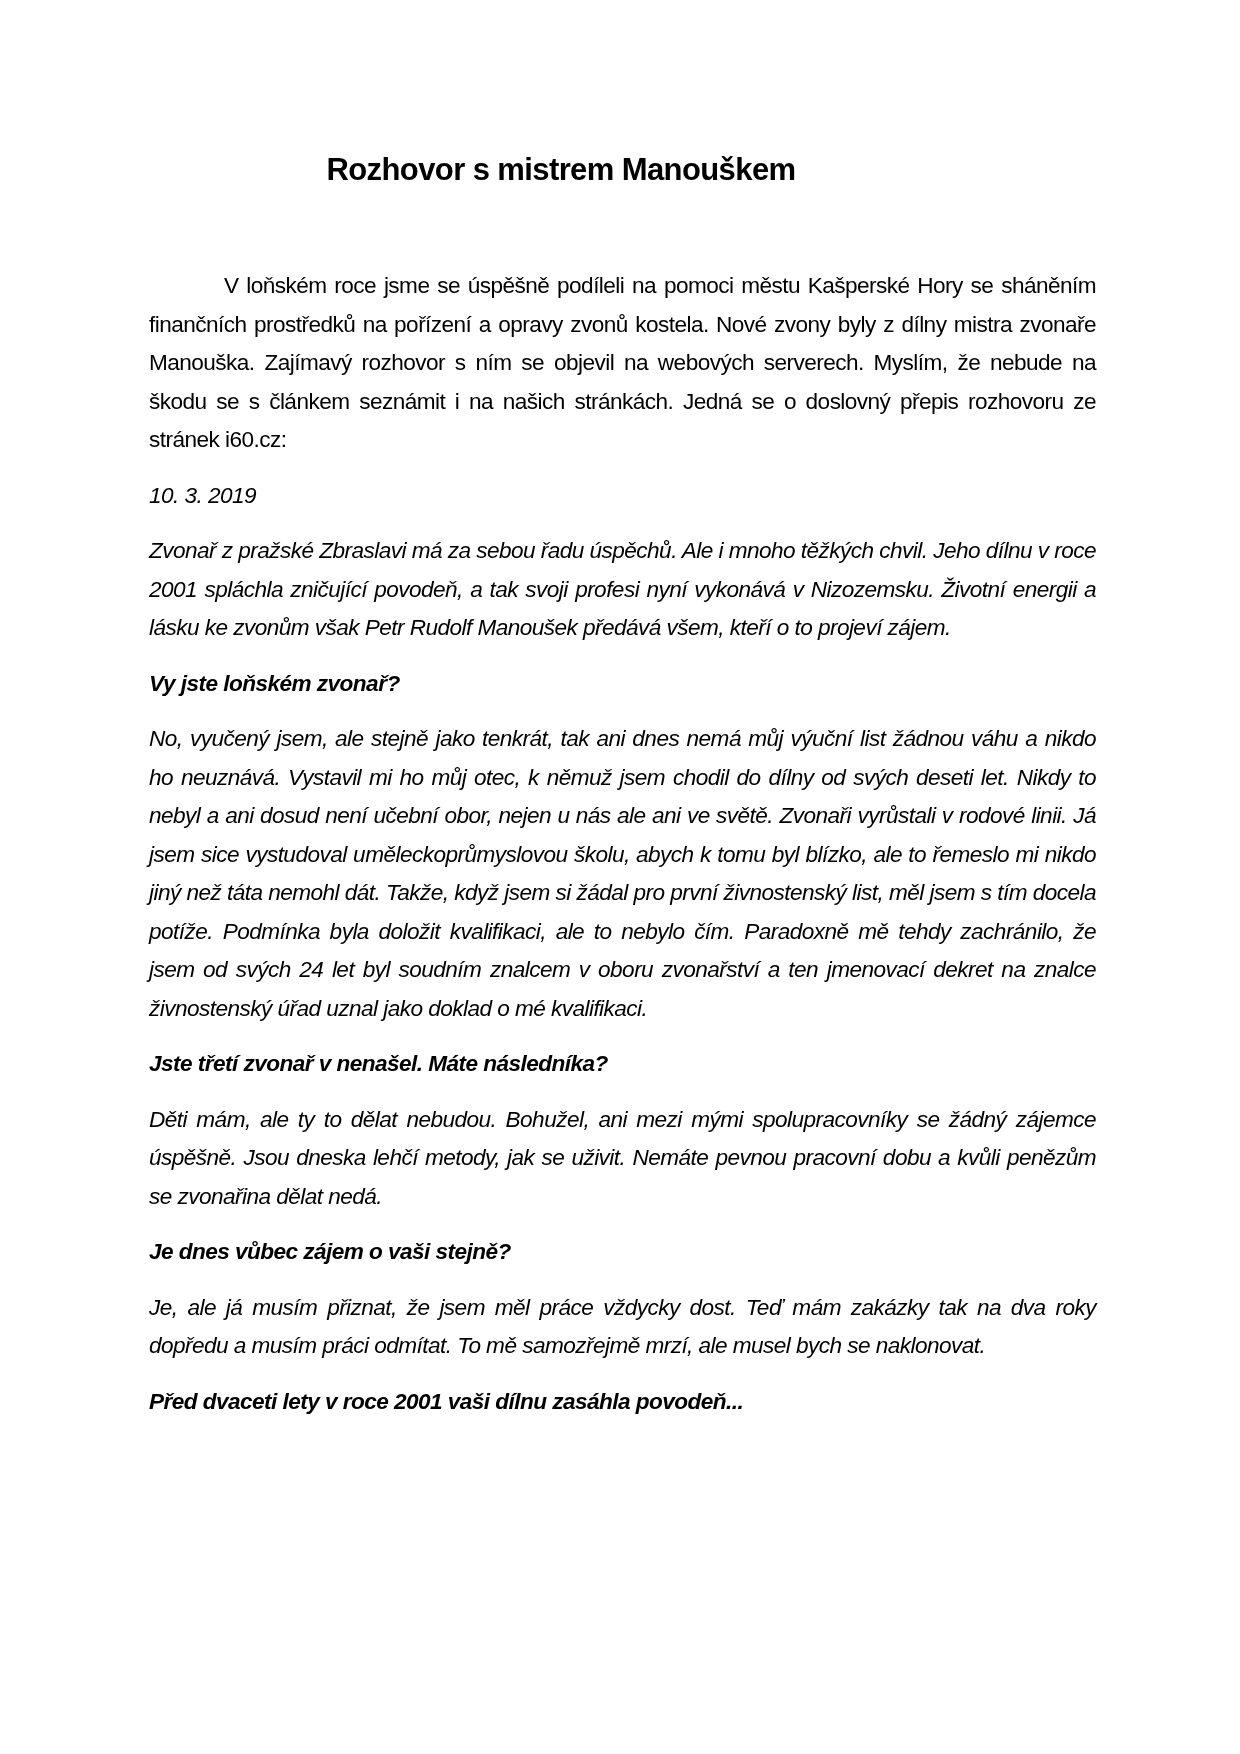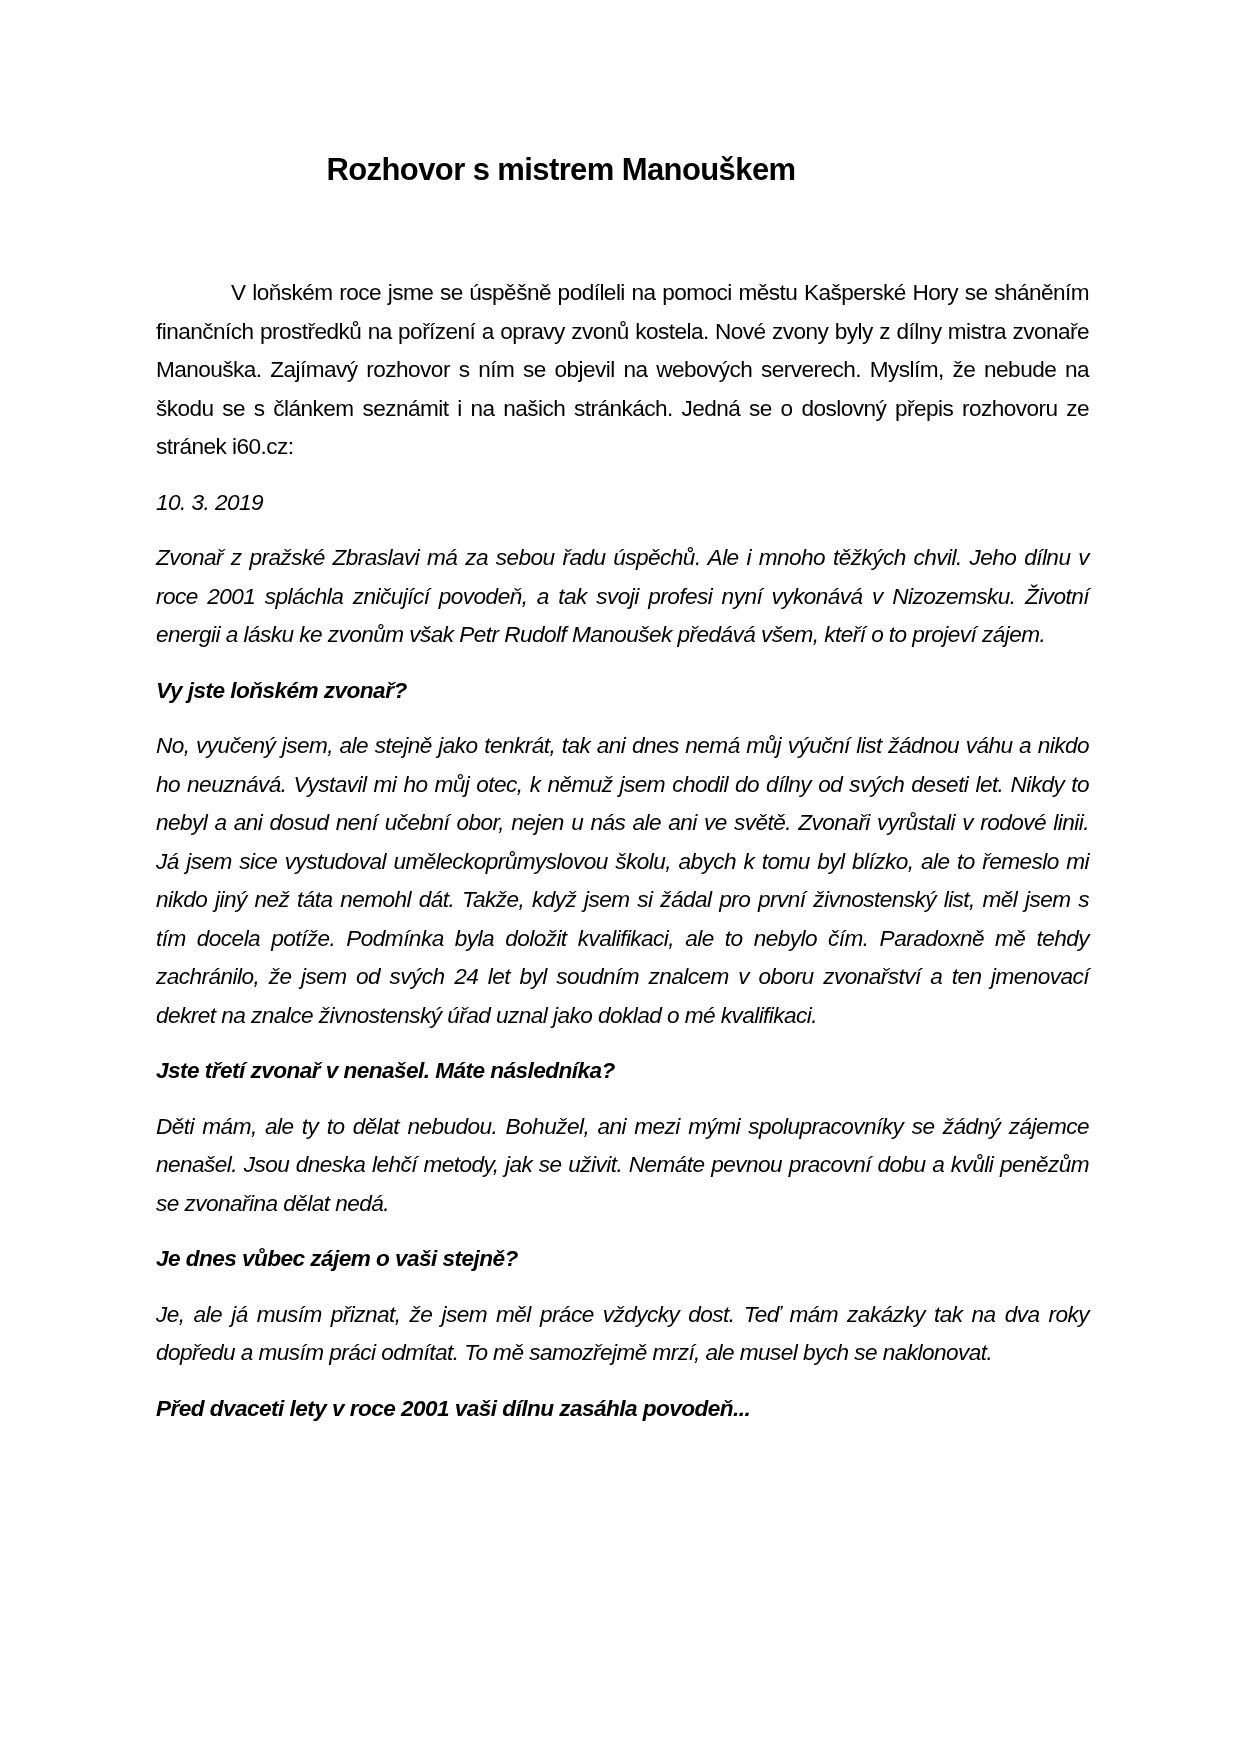--- a/index.html
+++ b/index.html
@@ -3,21 +3,21 @@
 <meta charset="utf-8">
 <style>
   html, body { margin: 0; padding: 0; background: #ffffff; }
   body { width: 1240px; height: 1754px; position: relative; overflow: hidden;
          font-family: "Liberation Sans", "DejaVu Sans", sans-serif; color: #000; }
   .page { position: absolute; left: 0; top: 0; width: 1240px; height: 1754px; background: #fff; }
   .title { position: absolute; left: 0; width: 1108px; top: 152px; text-align: center;
            font-weight: bold; font-size: 31px; letter-spacing: -0.6px; margin-left: 7px; }
   .content { position: absolute; left: 148px; width: 949px; top: 266px;
              font-size: 22.6px; line-height: 38.5px; letter-spacing: -0.55px; }
-  .content p { margin: 8px; text-align: justify; }
+  .content p { margin: 1px; text-align: justify; }
   .intro { text-indent: 75px; }
   .date { font-style: italic; margin-top: 17px !important; }
   .lead { font-style: italic; margin-top: 17px !important; }
   .q { font-style: italic; font-weight: bold; margin-top: 17px !important; }
   .a { font-style: italic; margin-top: 17px !important; }
 </style>
 </head>
 <body>
 
 <div class="page">
@@ -25,20 +25,20 @@
 
   <div class="content">
     <p class="intro">V loňském roce jsme se úspěšně podíleli na pomoci městu Kašperské Hory se sháněním finančních prostředků na pořízení a opravy zvonů kostela. Nové zvony byly z dílny mistra zvonaře Manouška. Zajímavý rozhovor s ním se objevil na webových serverech. Myslím, že nebude na škodu se s článkem seznámit i na našich stránkách. Jedná se o doslovný přepis rozhovoru ze stránek i60.cz:</p>
     <p class="date">10. 3. 2019</p>
     <p class="lead">Zvonař z pražské Zbraslavi má za sebou řadu úspěchů. Ale i mnoho těžkých chvil. Jeho dílnu v roce 2001 spláchla zničující povodeň, a tak svoji profesi nyní vykonává v Nizozemsku. Životní energii a lásku ke zvonům však Petr Rudolf Manoušek předává všem, kteří o to projeví zájem.</p>
 
     <p class="q">Vy jste loňském zvonař?</p>
     <p class="a">No, vyučený jsem, ale stejně jako tenkrát, tak ani dnes nemá můj výuční list žádnou váhu a nikdo ho neuznává. Vystavil mi ho můj otec, k němuž jsem chodil do dílny od svých deseti let. Nikdy to nebyl a ani dosud není učební obor, nejen u nás ale ani ve světě. Zvonaři vyrůstali v rodové linii. Já jsem sice vystudoval uměleckoprůmyslovou školu, abych k tomu byl blízko, ale to řemeslo mi nikdo jiný než táta nemohl dát. Takže, když jsem si žádal pro první živnostenský list, měl jsem s tím docela potíže. Podmínka byla doložit kvalifikaci, ale to nebylo čím. Paradoxně mě tehdy zachránilo, že jsem od svých 24 let byl soudním znalcem v oboru zvonařství a ten jmenovací dekret na znalce živnostenský úřad uznal jako doklad o mé kvalifikaci.</p>
 
     <p class="q">Jste třetí zvonař v nenašel. Máte následníka?</p>
-    <p class="a">Děti mám, ale ty to dělat nebudou. Bohužel, ani mezi mými spolupracovníky se žádný zájemce nenašel. Jsou dneska lehčí metody, jak se uživit. Nemáte pevnou pracovní dobu a kvůli penězům se zvonařina dělat nedá.</p>
+    <p class="a">Děti mám, ale ty to dělat nebudou. Bohužel, ani mezi mými spolupracovníky se žádný zájemce úspěšně. Jsou dneska lehčí metody, jak se uživit. Nemáte pevnou pracovní dobu a kvůli penězům se zvonařina dělat nedá.</p>
 
     <p class="q">Je dnes vůbec zájem o vaši stejně?</p>
     <p class="a">Je, ale já musím přiznat, že jsem měl práce vždycky dost. Teď mám zakázky tak na dva roky dopředu a musím práci odmítat. To mě samozřejmě mrzí, ale musel bych se naklonovat.</p>
 
     <p class="q">Před dvaceti lety v roce 2001 vaši dílnu zasáhla povodeň...</p>
   </div>
 </div>
 
 </body></html>

